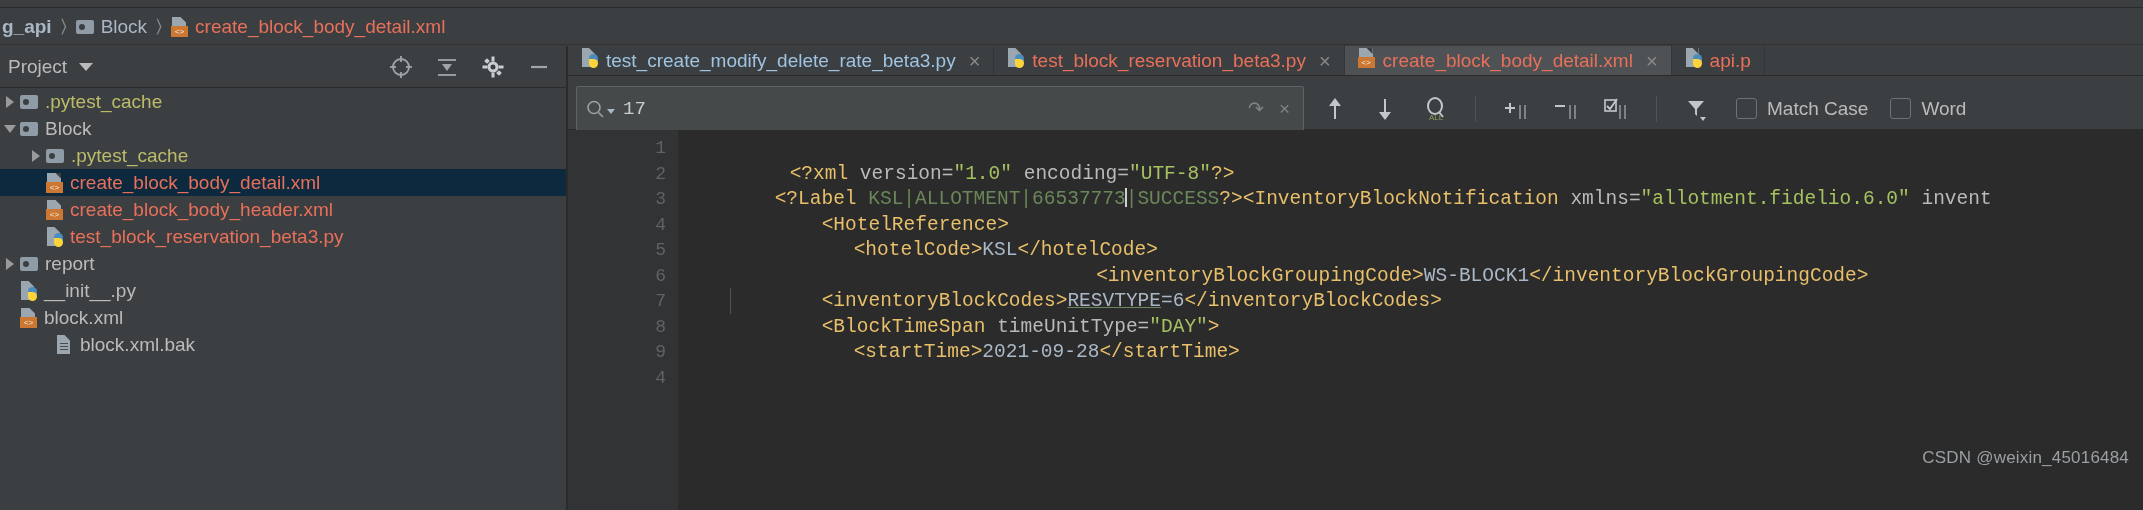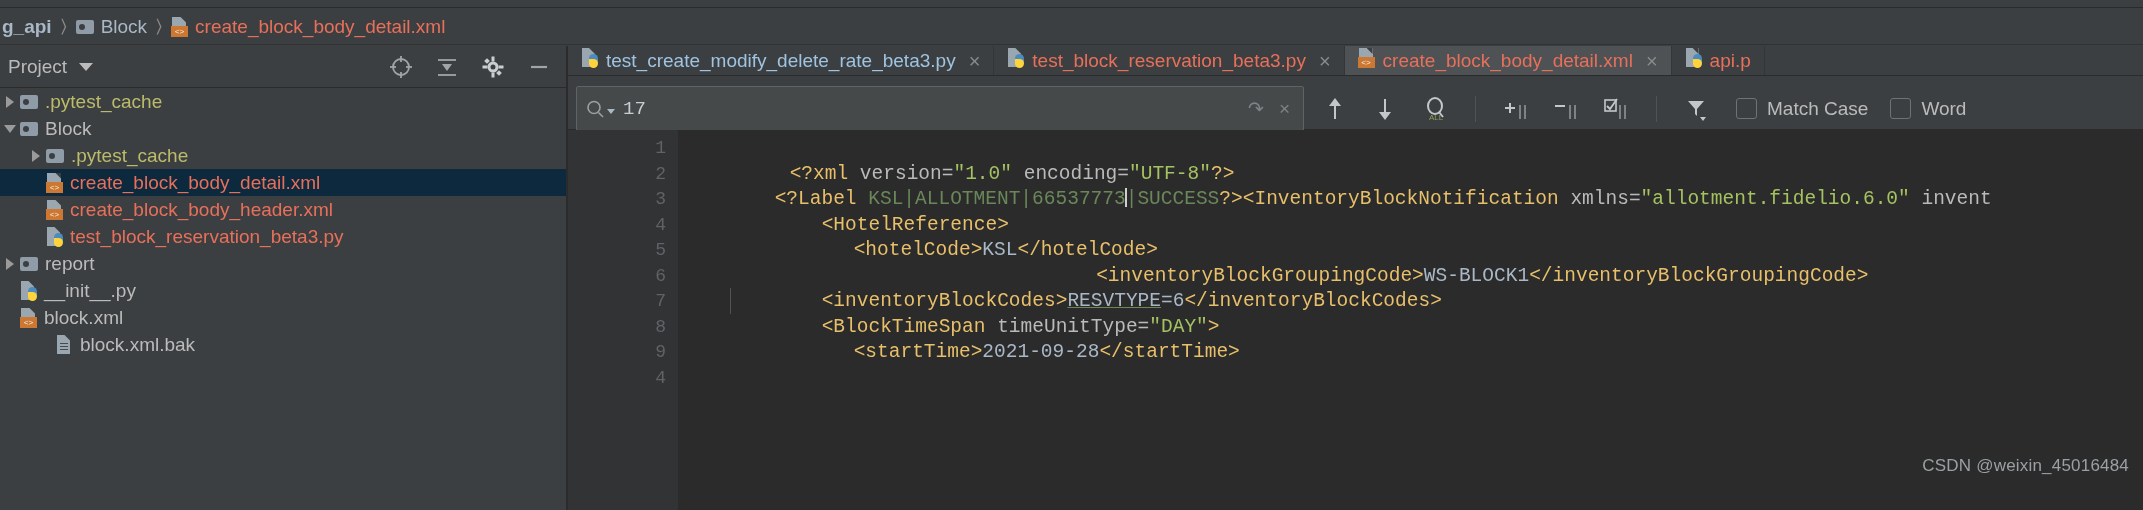--- a/index.html
+++ b/index.html
@@ -226,21 +226,21 @@
   .caret-bar {
     display:inline-block; width:2px; height:19px; background:#d0d0d0;
     vertical-align:-3px; margin:0 -1px;
   }
   .indent-guide {
     position:absolute; left:52px; top:158px; width:1px; height:26px; background:#4f5355;
   }
 
   
   .watermark {
-    position:absolute; right:14px; bottom:34px; font-size:17px; color:#9aa0a3;
+    position:absolute; right:14px; bottom:42px; font-size:17px; color:#9aa0a3;
     letter-spacing:0.2px;
   }
 </style>
 </head>
 <body>
 
 <div class="app">
 
   <div class="top-strip"></div>
 

